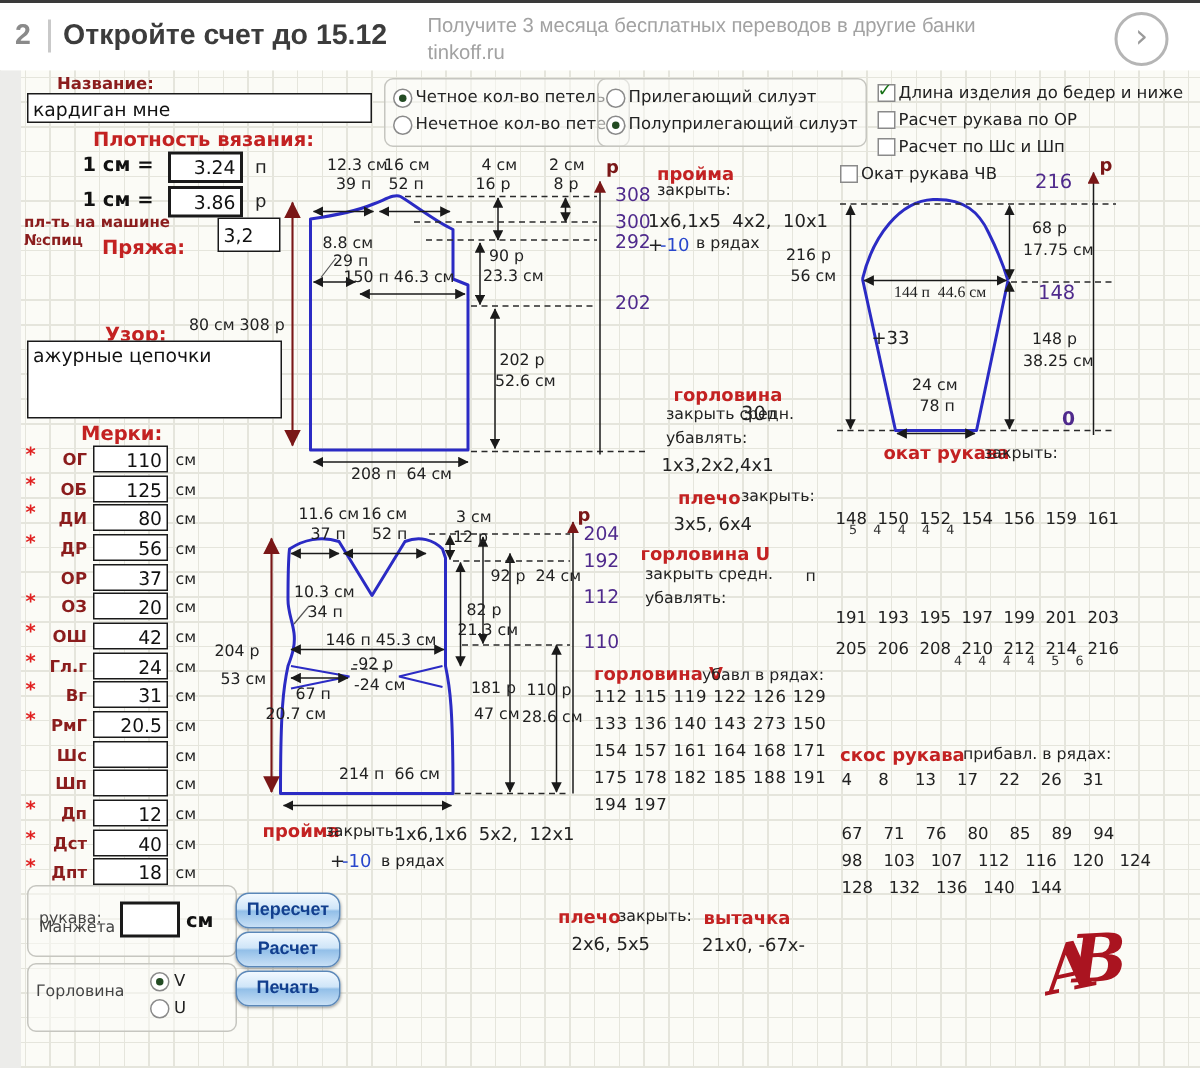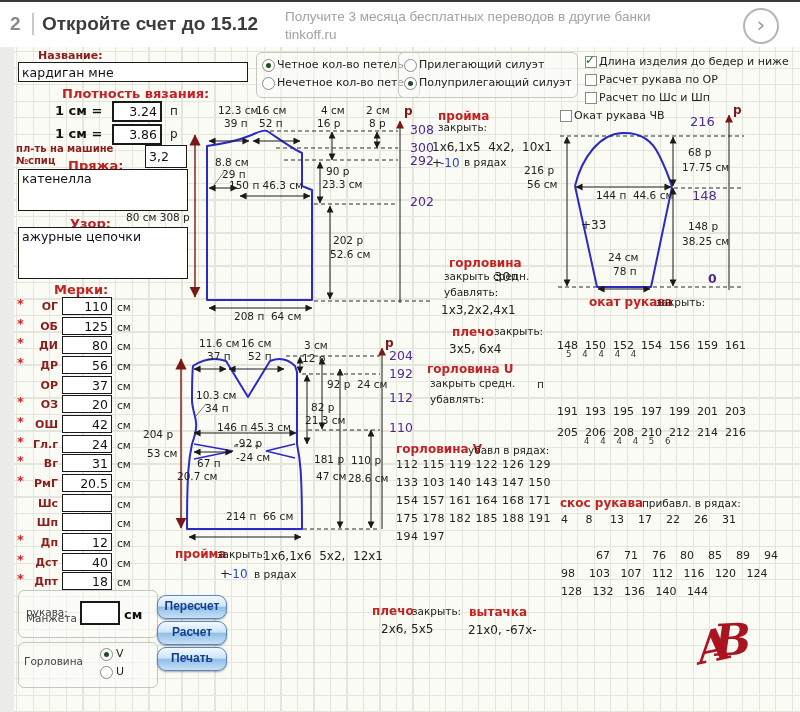--- a/index.html
+++ b/index.html
@@ -154,21 +154,20 @@
   <span class="lbl b13" style="left:55px;top:104px;">1 см =</span>
   <input class="inp" style="left: 112px; top: 101px; width: 50px; height: 21px; text-align: right; border-width: 2px;" value="3.24">
   <span class="lbl" style="left:170px;top:105px;font-size:12px;">п</span>
   <span class="lbl b13" style="left:55px;top:127px;">1 см =</span>
   <input class="inp" style="left: 112px; top: 124px; width: 50px; height: 21px; text-align: right; border-width: 2px;" value="3.86">
   <span class="lbl" style="left:170px;top:128px;font-size:12px;">р</span>
   <span class="dr" style="left:16px;top:143px;">пл-ть на машине</span>
   <span class="dr" style="left:16px;top:155px;">№спиц</span>
   <input class="inp" style="left: 145px; top: 145px; width: 42px; height: 23px; border-width: 1px;" value="3,2">
   <span class="rt rt13" style="left:68px;top:158px;">Пряжа:</span>
-  <textarea class="ta" style="left: 18px; top: 169px; width: 170px; height: 42px;">катенелла</textarea>
   <span class="rt rt13" style="left:70px;top:216px;">Узор:</span>
   <span class="lbl" style="left:126px;top:212px;">80 см 308 р</span>
   <textarea class="ta" style="left: 18px; top: 227px; width: 170px; height: 52px;">ажурные цепочки</textarea>
   <span class="rt rt13" style="left:54px;top:282px;">Мерки:</span>
 
   <span class="star" style="top:296px;">*</span>
     <span class="mlabel" style="top:300px;">ОГ</span>
     <input class="inp minp" style="top: 297px;" value="110">
     <span class="munit" style="top:301px;">см</span>
   <span class="star" style="top:316px;">*</span>
@@ -310,21 +309,21 @@
   <span class="lbl" style="left:348px;top:473px;">28.6 см</span>
   <span class="lbl" style="left:226px;top:511px;">214 п  66 см</span>
   <span class="axu" style="left:385px;top:336px;">р</span>
   <span class="pur" style="left:389px;top:348px;">204</span>
   <span class="pur" style="left:389px;top:366px;">192</span>
   <span class="pur" style="left:389px;top:390px;">112</span>
   <span class="pur" style="left:389px;top:420px;">110</span>
 
   <span class="lbl" style="left:524px;top:165px;">216 р</span>
   <span class="lbl" style="left:527px;top:179px;">56 см</span>
-  <span class="lbl" style="left:596px;top:190px;">144 п  44.6 см</span>
+  <span class="lbl" style="left:596px;top:190px;font-family:Liberation Serif, serif;">144 п  44.6 см</span>
   <span class="lbl" style="left:581px;top:219px;font-size:12px;">+33</span>
   <span class="lbl" style="left:608px;top:252px;">24 см</span>
   <span class="lbl" style="left:613px;top:266px;">78 п</span>
   <span class="lbl" style="left:688px;top:147px;">68 р</span>
   <span class="lbl" style="left:682px;top:162px;">17.75 см</span>
   <span class="pur" style="left:692px;top:188px;font-size:13px;">148</span>
   <span class="lbl" style="left:688px;top:221px;">148 р</span>
   <span class="lbl" style="left:682px;top:236px;">38.25 см</span>
   <span class="pur" style="left:708px;top:271px;font-weight:bold;">0</span>
   <span class="pur" style="left:690px;top:114px;font-size:13px;">216</span>
@@ -347,35 +346,35 @@
   <span class="rt" style="left:452px;top:325px;">плечо</span>
   <span class="lbl" style="left:494px;top:326px;">закрыть:</span>
   <span class="seq" style="left:449px;top:342px;">3х5, 6х4</span>
   <span class="rt" style="left:427px;top:362px;">горловина U</span>
   <span class="lbl" style="left:430px;top:378px;">закрыть средн.</span>
   <span class="lbl" style="left:537px;top:379px;">п</span>
   <span class="lbl" style="left:430px;top:394px;">убавлять:</span>
   <span class="rt" style="left:396px;top:442px;">горловина V</span>
   <span class="lbl" style="left:468px;top:445px;">убавл в рядах:</span>
   <span class="grid" style="left:396px;top:458px;letter-spacing:0.5px;">112 115 119 122 126 129</span>
-  <span class="grid" style="left:396px;top:476px;letter-spacing:0.5px;">133 103 140 143 147 150</span>
+  <span class="grid" style="left:396px;top:476px;letter-spacing:0.5px;">133 136 140 143 273 150</span>
   <span class="grid" style="left:396px;top:494px;letter-spacing:0.5px;">154 157 161 164 168 171</span>
   <span class="grid" style="left:396px;top:512px;letter-spacing:0.5px;">175 178 182 185 188 191</span>
   <span class="grid" style="left:396px;top:530px;letter-spacing:0.5px;">194 197</span>
 
   <span class="grid" style="left:557px;top:339px;">148  150  152  154  156  159  161</span>
   <span class="subs" style="left:566px;top:349px;">5    4    4    4    4</span>
   <span class="grid" style="left:557px;top:405px;">191  193  195  197  199  201  203</span>
   <span class="grid" style="left:557px;top:426px;">205  206  208  210  212  214  216</span>
-  <span class="subs" style="left:584px;top:436px;">4    4    4    4    5    6</span>
+  <span class="subs" style="left:596px;top:436px;padding-left:40px;">4    4    4    4    5    6</span>
 
   <span class="rt" style="left:560px;top:496px;">скос рукава</span>
   <span class="lbl" style="left:642px;top:498px;">прибавл. в рядах:</span>
   <span class="grid" style="left:561px;top:513px;">4     8     13    17    22    26    31</span>
-  <span class="grid" style="left:561px;top:549px;padding-left:35px;">67    71    76    80    85    89    94</span>
+  <span class="grid" style="left:561px;top:549px;">67    71    76    80    85    89    94</span>
   <span class="grid" style="left:561px;top:567px;">98    103   107   112   116   120   124</span>
   <span class="grid" style="left:561px;top:585px;">128   132   136   140   144</span>
 
   <span class="rt" style="left:175px;top:547px;">пройма</span>
   <span class="lbl" style="left:217px;top:549px;">закрыть:</span>
   <span class="seq" style="left:263px;top:549px;">1х6,1х6  5х2,  12х1</span>
   <span class="seq" style="left:220px;top:567px;">+</span>
   <span class="seq blue" style="left:228px;top:567px;">-10</span>
   <span class="lbl" style="left:254px;top:569px;">в рядах</span>
   <span class="rt" style="left:372px;top:604px;">плечо</span>

